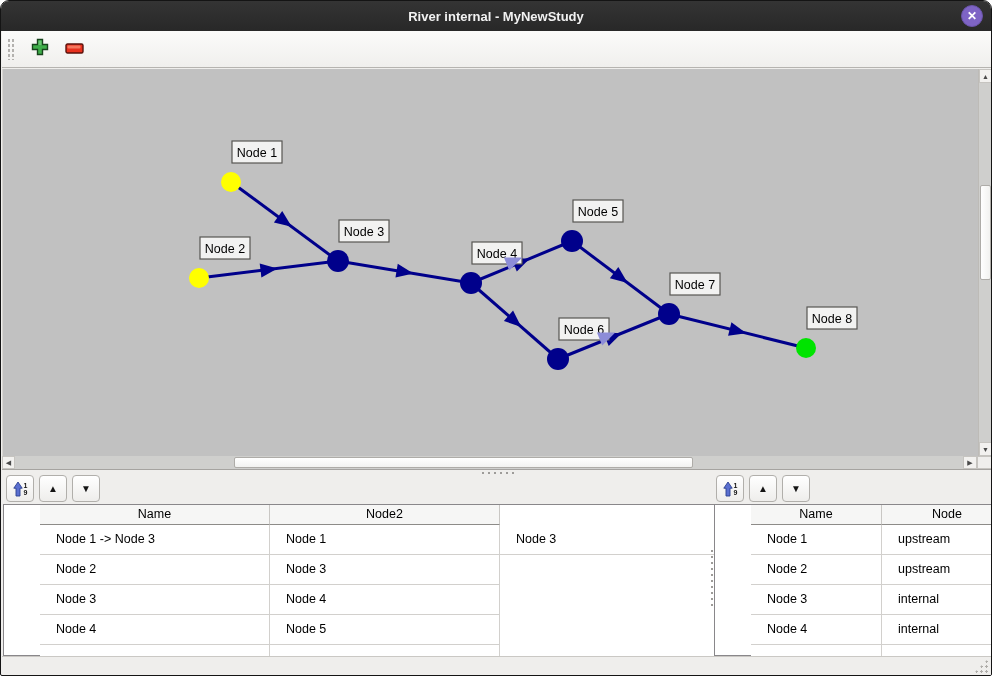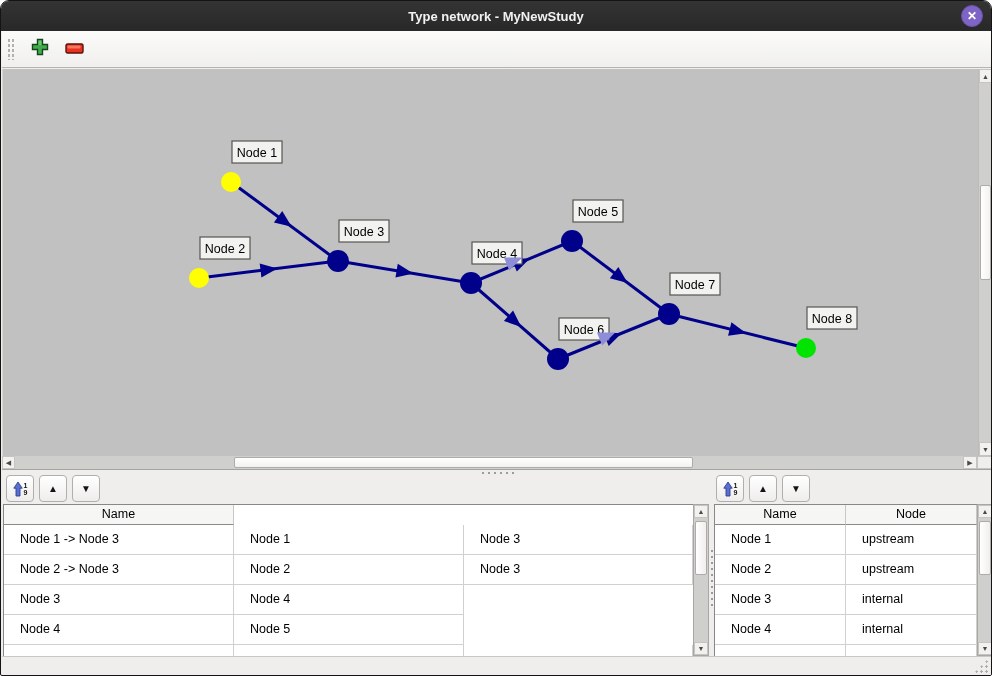--- a/index.html
+++ b/index.html
@@ -73,21 +73,21 @@
     font-size: 10px; color: #141414;
   }
   .sort-ic { display: flex; align-items: center; gap: 1px; }
   .sort-nums { display: flex; flex-direction: column; font-size: 7px; line-height: 7px; color: #111; font-weight: bold; }
   
   .tables-row { position: absolute; top: 503px; left: 1px; width: 990px; height: 152px; }
   .tablewrap { position: absolute; top: 0; height: 152px; display: flex; }
   .wrap-left { left: 1px; }
   .wrap-right { left: 712px; }
   .grid-table { background: #ffffff; border: 1px solid #89878a; border-right: none; }
-  .t-row { display: grid; }
+  .t-row { display: grid; margin-left: 36px; }
   .cols3 { grid-template-columns: 230px 230px 229px; }
   .cols2 { grid-template-columns: 131px 131px; }
   .t-cell {
     height: 30px; line-height: 29px; padding-left: 16px; font-size: 12.5px; color: #000;
     border-right: 1px solid #d2d0cd; border-bottom: 1px solid #d2d0cd;
     background: #ffffff; overflow: hidden; white-space: nowrap;
   }
   .t-head .t-cell {
     height: 20px; line-height: 19px; padding-left: 0; text-align: center;
     background: #f6f6f5; border-bottom: 1px solid #8d8b88; border-right: 1px solid #c9c7c4;
@@ -106,21 +106,21 @@
   .resize-grip { position: absolute; right: 4px; bottom: 3px; width: 14px; height: 14px;
     background-image: radial-gradient(#aeaca8 1px, transparent 1.2px); background-size: 5px 5px;
     clip-path: polygon(100% 0, 100% 100%, 0 100%); }
 </style>
 </head>
 <body>
 
 <div class="window">
 
   <div class="titlebar">
-    <span>Type network - MyNewStudy</span>
+    <span>River internal - MyNewStudy</span>
     <div class="close-btn">
       <span>✕</span>
     </div>
   </div>
 
   <div class="toolbar">
     <div class="drag-dots"></div>
     <div class="tb-btn">
       <span>
         <svg width="18" height="18" viewBox="0 0 18 18">
@@ -254,28 +254,28 @@
       </div>
     </div>
   </div>
 
   <div class="tables-row">
 
     <div class="tablewrap wrap-left">
       <div class="grid-table" id="branch-table">
           <div class="t-row t-head cols3">
             <div class="t-cell">Name</div>
+            <div class="t-cell">Node2</div>
           </div>
           <div class="t-row cols3">
             <div class="t-cell">Node 1 -&gt; Node 3</div>
             <div class="t-cell">Node 1</div>
             <div class="t-cell">Node 3</div>
           </div>
           <div class="t-row cols3">
-            <div class="t-cell">Node 2 -&gt; Node 3</div>
             <div class="t-cell">Node 2</div>
             <div class="t-cell">Node 3</div>
           </div>
           <div class="t-row cols3">
             <div class="t-cell">Node 3</div>
             <div class="t-cell">Node 4</div>
           </div>
           <div class="t-row cols3">
             <div class="t-cell">Node 4</div>
             <div class="t-cell">Node 5</div>

